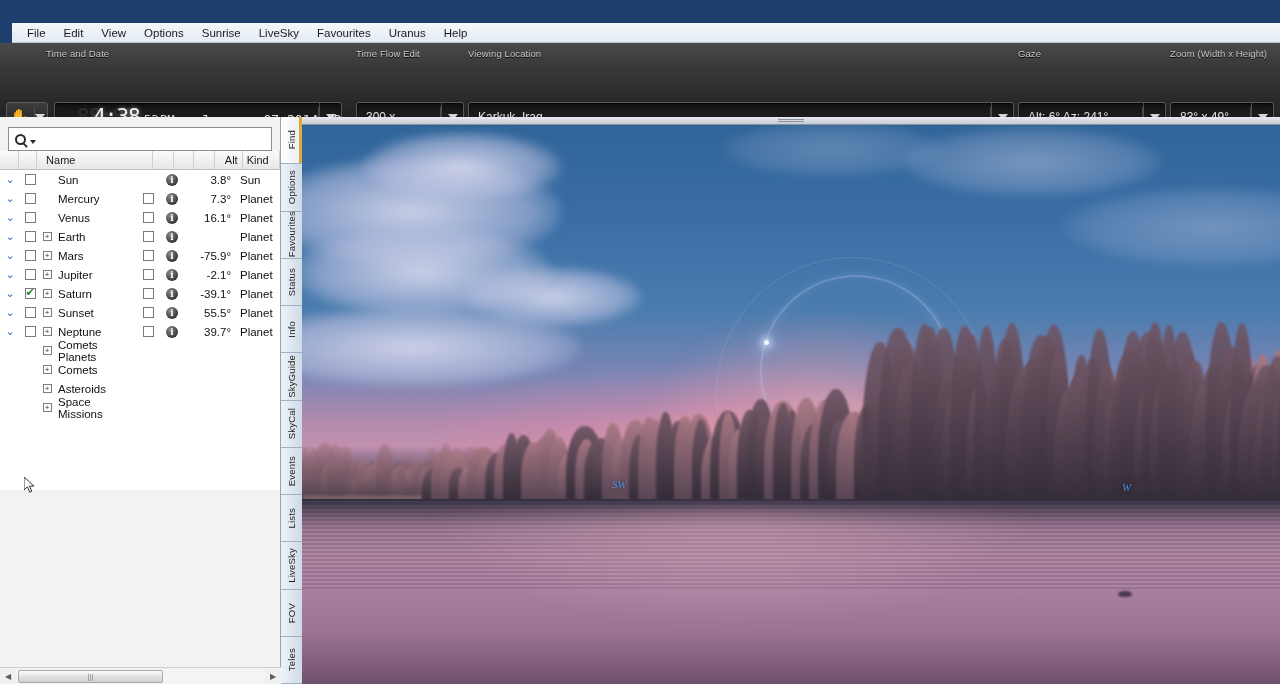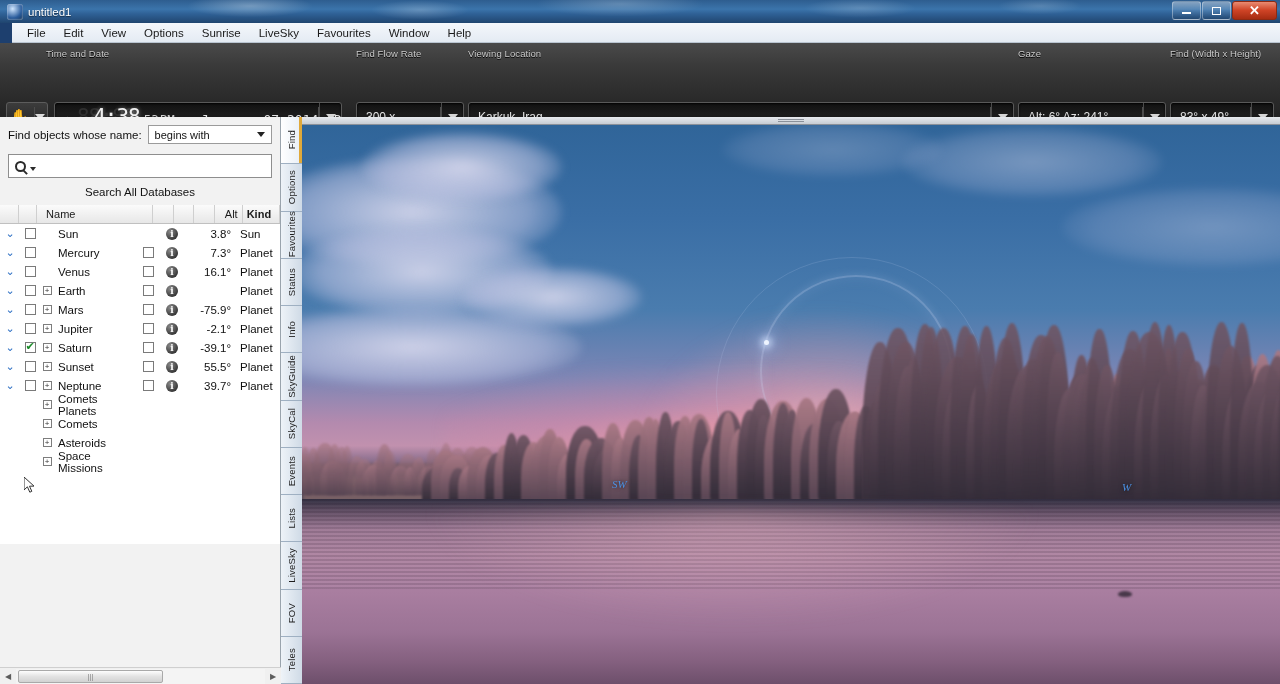--- a/index.html
+++ b/index.html
@@ -182,21 +182,21 @@
   .col-head {
     display: flex; height: 19px; align-items: center;
     background: linear-gradient(to bottom, #fbfbfb, #e7e7e7);
     border-bottom: 1px solid #c0c0c0; font-size: 11px; color: #1a1a1a;
   }
   .col-head > div { border-right: 1px solid #cfcfcf; height: 100%; display: flex; align-items: center; }
   .ch-a { width: 20px; } .ch-b { width: 20px; }
   .ch-name { width: 125px; padding-left: 9px; }
   .ch-c { width: 22px; } .ch-d { width: 22px; } .ch-e { width: 22px; }
   .ch-alt { width: 30px; justify-content: flex-end; padding-right: 4px; }
-  .ch-kind { width: 40px; padding-left: 4px; border-right: none; font-weight: bold; }
+  .ch-kind { width: 40px; padding-left: 4px; border-right: none; }
 
   .rows { background: #fff; height: 320px; }
   .row { display: flex; align-items: center; height: 19px; font-size: 11.5px; color: #101010; }
   .r-vis { width: 20px; display: flex; justify-content: center; }
   .chk-dn { color: #2d6fc4; font-size: 11px; line-height: 1; }
   .r-box { width: 20px; display: flex; justify-content: center; }
   .cbox {
     width: 11px; height: 11px; background: #fff; border: 1px solid #7a7a7a;
     display: inline-block; position: relative;
   }
@@ -359,43 +359,30 @@
   .cursor {
     position: absolute; left: 24px; top: 360px; width: 12px; height: 18px; z-index: 60;
     pointer-events: none;
   }
 </style>
 </head>
 <body>
 
 <div id="app">
 
-  <div class="titlebar">
-    <div class="tb-icon"></div>
-    <div class="tb-title">untitled1</div>
-    <div class="win-buttons">
-      <div class="wbtn">
-          <span class="dash"></span>
-        </div>
-      <div class="wbtn">
-          <span class="sq"></span>
-        </div>
-      <div class="wbtn close">✕</div>
-    </div>
-  </div>
 
   <div class="menubar" id="menubar">
       <div class="menu-item">File</div>
       <div class="menu-item">Edit</div>
       <div class="menu-item">View</div>
       <div class="menu-item">Options</div>
       <div class="menu-item">Sunrise</div>
       <div class="menu-item">LiveSky</div>
       <div class="menu-item">Favourites</div>
-      <div class="menu-item">Window</div>
+      <div class="menu-item">Uranus</div>
       <div class="menu-item">Help</div>
     </div>
 
   <div class="toolbar">
     <div class="tb-dark"></div>
 
     <div class="grp-label" style="left:46px;">Time and Date</div>
     <div class="hand-box">
       <div class="hand-glyph">✋</div>
       <div class="sep-v" style="left:27px;"></div>
@@ -419,21 +406,21 @@
       </div>
     </div>
 
     <div class="pin-icon">📌</div>
     <div class="btn-row" style="left:48px; top:94px;">
       <div class="gbtn pill" style="width:62px;">Now</div>
       <div class="gbtn pill-l" style="width:57px; margin-left:8px;">Sunrise</div>
       <div class="gbtn pill-r" style="width:54px; border-left:none;">Sunset</div>
     </div>
 
-    <div class="grp-label" style="left:356px;">Find Flow Rate</div>
+    <div class="grp-label" style="left:356px;">Time Flow Edit</div>
     <div class="field" style="left:356px; top:59px; width:108px;">
       <div class="val">300 x</div>
       <div class="sep-v" style="right:22px;"></div>
       <div class="fld-arrow">
         <div class="caret-dn"></div>
       </div>
     </div>
     <div class="btn-row" style="left:356px; top:94px;">
       <div class="tbtn">
         <span class="tri-l"></span>
@@ -482,50 +469,42 @@
       </div>
     </div>
     <div class="btn-row" style="left:1018px; top:94px;">
       <div class="gbtn pill-l" style="width:23px;">N</div>
       <div class="gbtn" style="width:23px; border-left:none;">S</div>
       <div class="gbtn" style="width:23px; border-left:none;">E</div>
       <div class="gbtn pill-r" style="width:23px; border-left:none;">W</div>
       <div class="gbtn pill" style="width:23px; margin-left:6px;">Z</div>
     </div>
 
-    <div class="grp-label" style="left:1170px;">Find (Width x Height)</div>
+    <div class="grp-label" style="left:1170px;">Zoom (Width x Height)</div>
     <div class="field" style="left:1170px; top:59px; width:104px;">
       <div class="val">83° x 49°</div>
       <div class="sep-v" style="right:22px;"></div>
       <div class="fld-arrow">
         <div class="caret-dn"></div>
       </div>
     </div>
     <div class="btn-row" style="left:1174px; top:94px;">
       <div class="gbtn pill-l" style="width:22px;">−</div>
       <div class="gbtn pill-r" style="width:22px; border-left:none;">+</div>
     </div>
   </div>
 
   <div class="sidebar">
-    <div class="find-head">
-      <div class="find-label">Find objects whose name:</div>
-      <div class="combo">
-        <span>begins with</span>
-        <span class="caret"></span>
-      </div>
-    </div>
 
     <div class="searchbox">
       <span class="mag"></span>
       <span class="mag-caret"></span>
       <input style="border: none; outline: none; flex: 1 1 0%; font-size: 11.5px; font-family: &quot;Liberation Sans&quot;, sans-serif; background: transparent;" placeholder="">
     </div>
 
-    <div class="search-all">Search All Databases</div>
 
     <div class="col-head">
       <div class="ch-a"></div>
       <div class="ch-b"></div>
       <div class="ch-name">Name</div>
       <div class="ch-c"></div>
       <div class="ch-d"></div>
       <div class="ch-e"></div>
       <div class="ch-alt">Alt</div>
       <div class="ch-kind">Kind</div>

